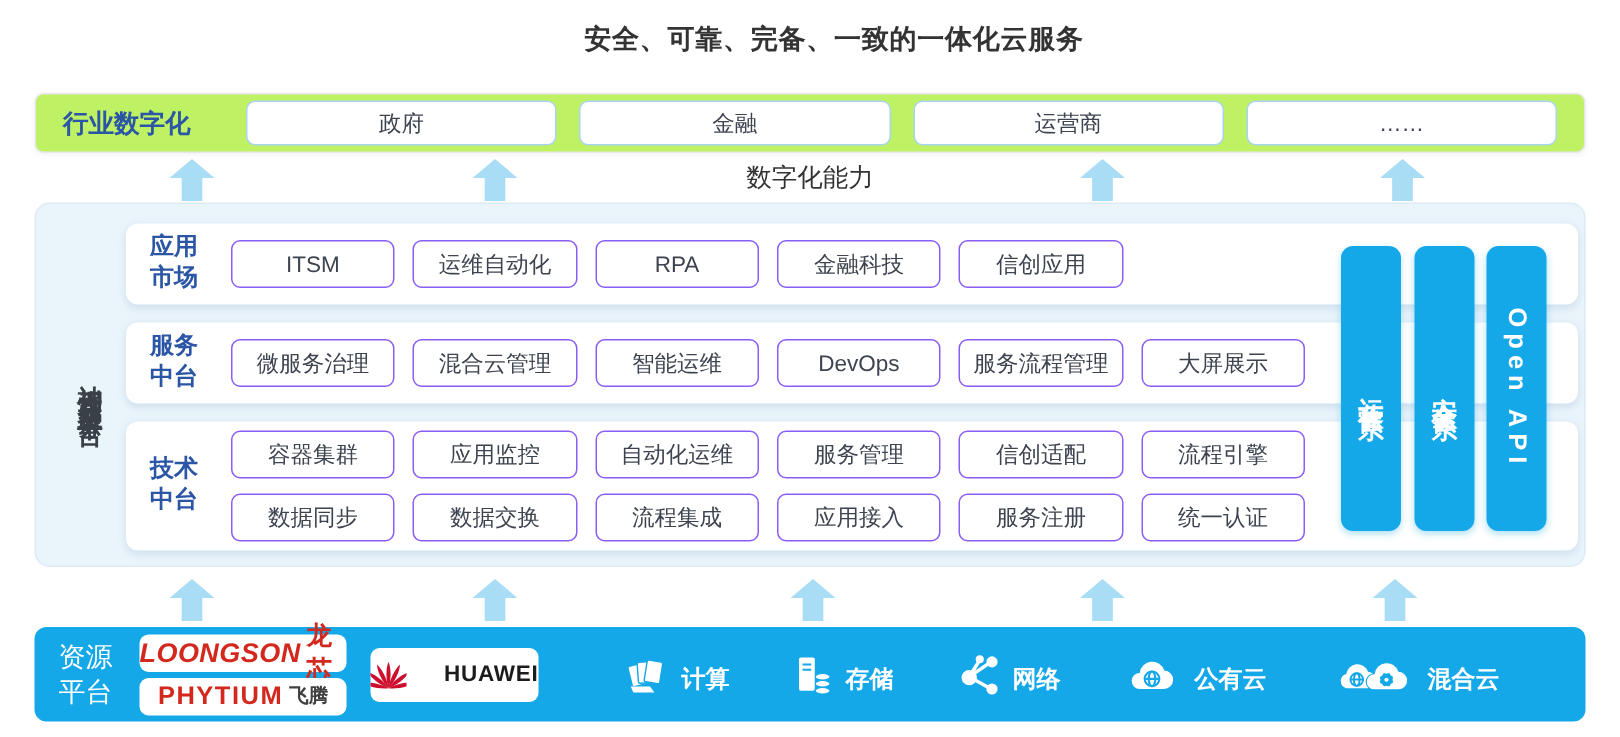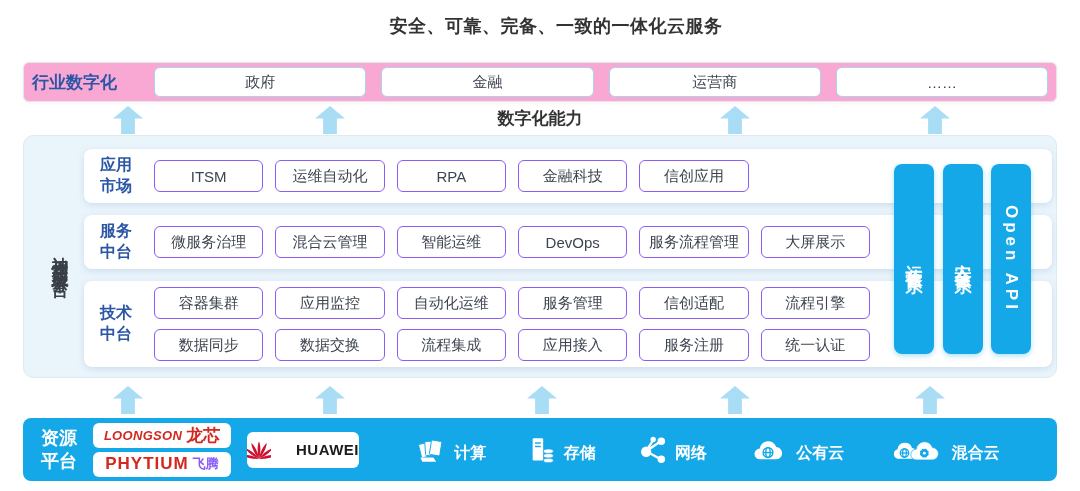--- a/index.html
+++ b/index.html
@@ -5,39 +5,39 @@
   html,body{margin:0;padding:0;background:#fff;}
   body{font-family:"Liberation Sans","DejaVu Sans",sans-serif;}
   .stage{position:relative;width:1080px;height:491px;background:#fff;overflow:hidden;}
 
   
   .main-title{position:absolute;top:14px;left:16px;width:100%;text-align:center;
     font-size:18px;font-weight:bold;color:#333;letter-spacing:.5px;}
 
   
   .industry{position:absolute;top:62px;left:23px;width:1034px;height:40px;
-    background:#f9a8d4;border:1px solid #e7e7e7;border-radius:6px;
+    background:#bef264;border:1px solid #e7e7e7;border-radius:6px;
     box-shadow:0 1px 4px rgba(0,0,0,.05);
-    display:flex;align-items:center;padding:0 8px;box-sizing:border-box;}
+    display:flex;align-items:center;padding:0 18px;box-sizing:border-box;}
   .industry-label{width:122px;flex:0 0 122px;font-size:17px;font-weight:bold;color:#2b55a5;}
   .industry-boxes{flex:1;display:flex;gap:15px;}
   .industry-box{flex:1;height:28px;border:1px solid #a9d4ef;border-radius:6px;
     display:flex;align-items:center;justify-content:center;
     font-size:15px;color:#3d4450;background:#fff;}
 
   
   .band{position:absolute;left:0;width:1080px;}
   .band1{top:102px;height:33px;}
   .band2{top:378px;height:40px;}
   .arrow-up{position:absolute;width:30px;height:28px;background:#a9dcf5;
     clip-path:polygon(50% 0%,100% 45%,73% 45%,73% 100%,27% 100%,27% 45%,0% 45%);}
   .band1 .arrow-up{top:4px;}
   .band2 .arrow-up{top:8px;}
   .band-label{position:absolute;top:0;left:0;width:100%;text-align:center;
-    line-height:33px;font-size:17px;font-weight:bold;color:#333;}
+    line-height:33px;font-size:17px;font-weight:normal;color:#333;}
 
   
   .panel{position:absolute;top:135px;left:23px;width:1034px;height:243px;
     background:#eaf4fb;border:1px solid #dcebf6;border-radius:10px;box-sizing:border-box;padding-left:48px;}
   .panel-name-wrap{position:absolute;left:16px;top:0;bottom:0;width:40px;
     display:flex;align-items:center;justify-content:center;}
   .panel-name{writing-mode:vertical-rl;text-orientation:mixed;font-size:17px;
     font-weight:600;color:#3a4047;letter-spacing:3px;}
   .rows{position:absolute;left:60px;right:4px;top:13px;}
   .cap-row{background:#fff;border-radius:8px;box-shadow:0 2px 6px rgba(120,160,200,.25);
@@ -57,28 +57,28 @@
     border-radius:8px;box-shadow:0 2px 5px rgba(21,168,233,.35);
     display:flex;align-items:center;justify-content:center;}
   .side-bar span{writing-mode:vertical-rl;text-orientation:mixed;color:#fff;
     font-size:17px;font-weight:bold;letter-spacing:4px;white-space:nowrap;}
   .side-bar.b1{left:870px;} .side-bar.b2{left:919px;} .side-bar.b3{left:967px;}
 
   
   .res-bar{position:absolute;top:418px;left:23px;width:1034px;height:63px;
     background:#15a8e9;border-radius:8px;display:flex;align-items:center;
     padding:0 16px;box-sizing:border-box;gap:10px;}
-  .res-label{width:40px;flex:0 0 40px;color:#fff;font-size:18px;font-weight:bold;line-height:1.25;text-align:center;}
+  .res-label{width:40px;flex:0 0 40px;color:#fff;font-size:18px;font-weight:normal;line-height:1.25;}
   .vendor-stack{display:flex;flex-direction:column;gap:4px;margin-left:4px;}
   .vendor-chip{width:138px;height:25px;background:#fff;border-radius:6px;
     display:flex;align-items:center;justify-content:center;gap:4px;}
-  .loongson-brand{font-size:13px;font-weight:bold;font-style:italic;color:#d3281e;letter-spacing:.3px;}
+  .loongson-brand{font-size:18px;font-weight:bold;font-style:italic;color:#d3281e;letter-spacing:.3px;}
   .loongson-suffix{font-size:17px;font-weight:bold;color:#d3281e;}
   .phytium-brand{font-size:17px;font-weight:bold;color:#d3281e;letter-spacing:1px;}
-  .phytium-suffix{font-size:13px;font-weight:bold;color:#8b5cf6;}
+  .phytium-suffix{font-size:13px;font-weight:bold;color:#404040;}
   .huawei-chip{width:112px;height:36px;background:#fff;border-radius:6px;margin-left:6px;
     display:flex;align-items:center;justify-content:space-between;gap:5px;}
   .huawei-text{font-size:15px;font-weight:bold;color:#1c1c1c;letter-spacing:.5px;}
   .res-items{flex:1;display:flex;align-items:center;justify-content:space-evenly;margin-left:6px;}
   .res-item{display:flex;align-items:flex-end;gap:8px;}
   .res-item-label{color:#fff;font-size:16px;font-weight:600;}
 </style>
 </head>
 <body>
 

